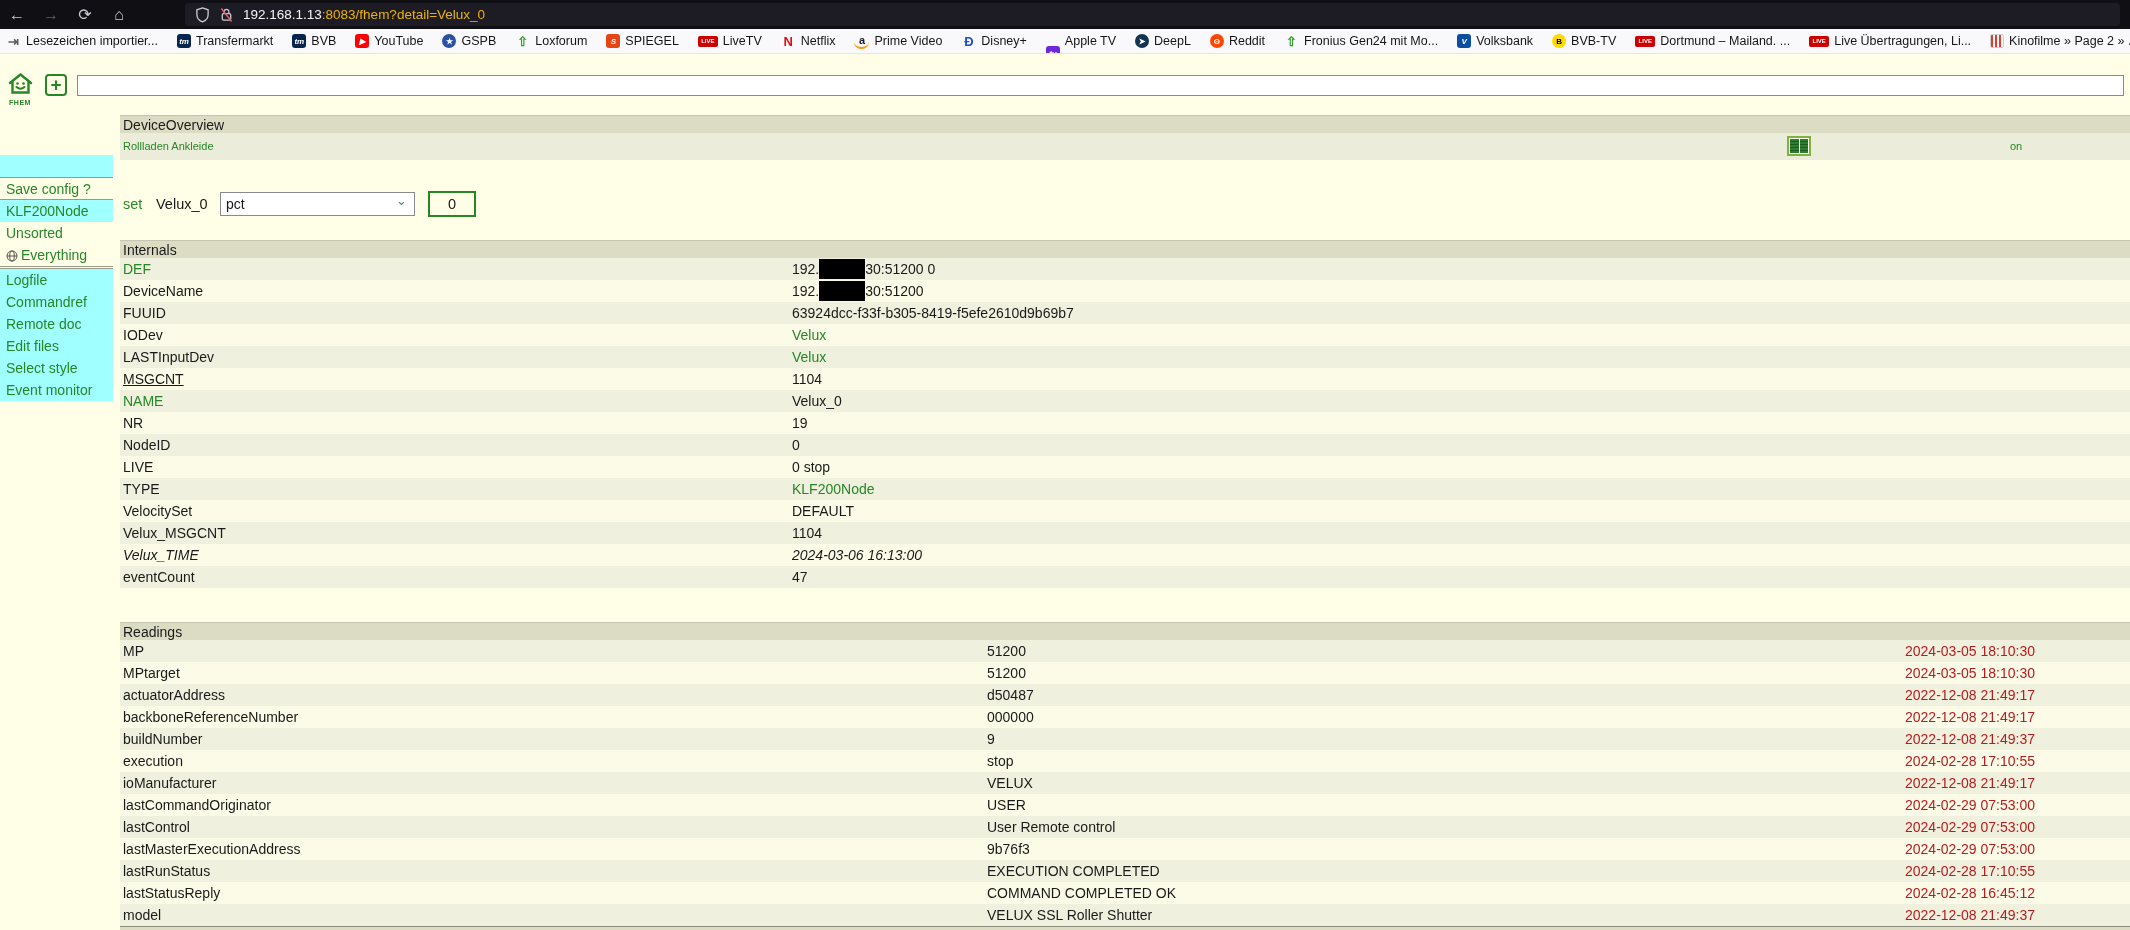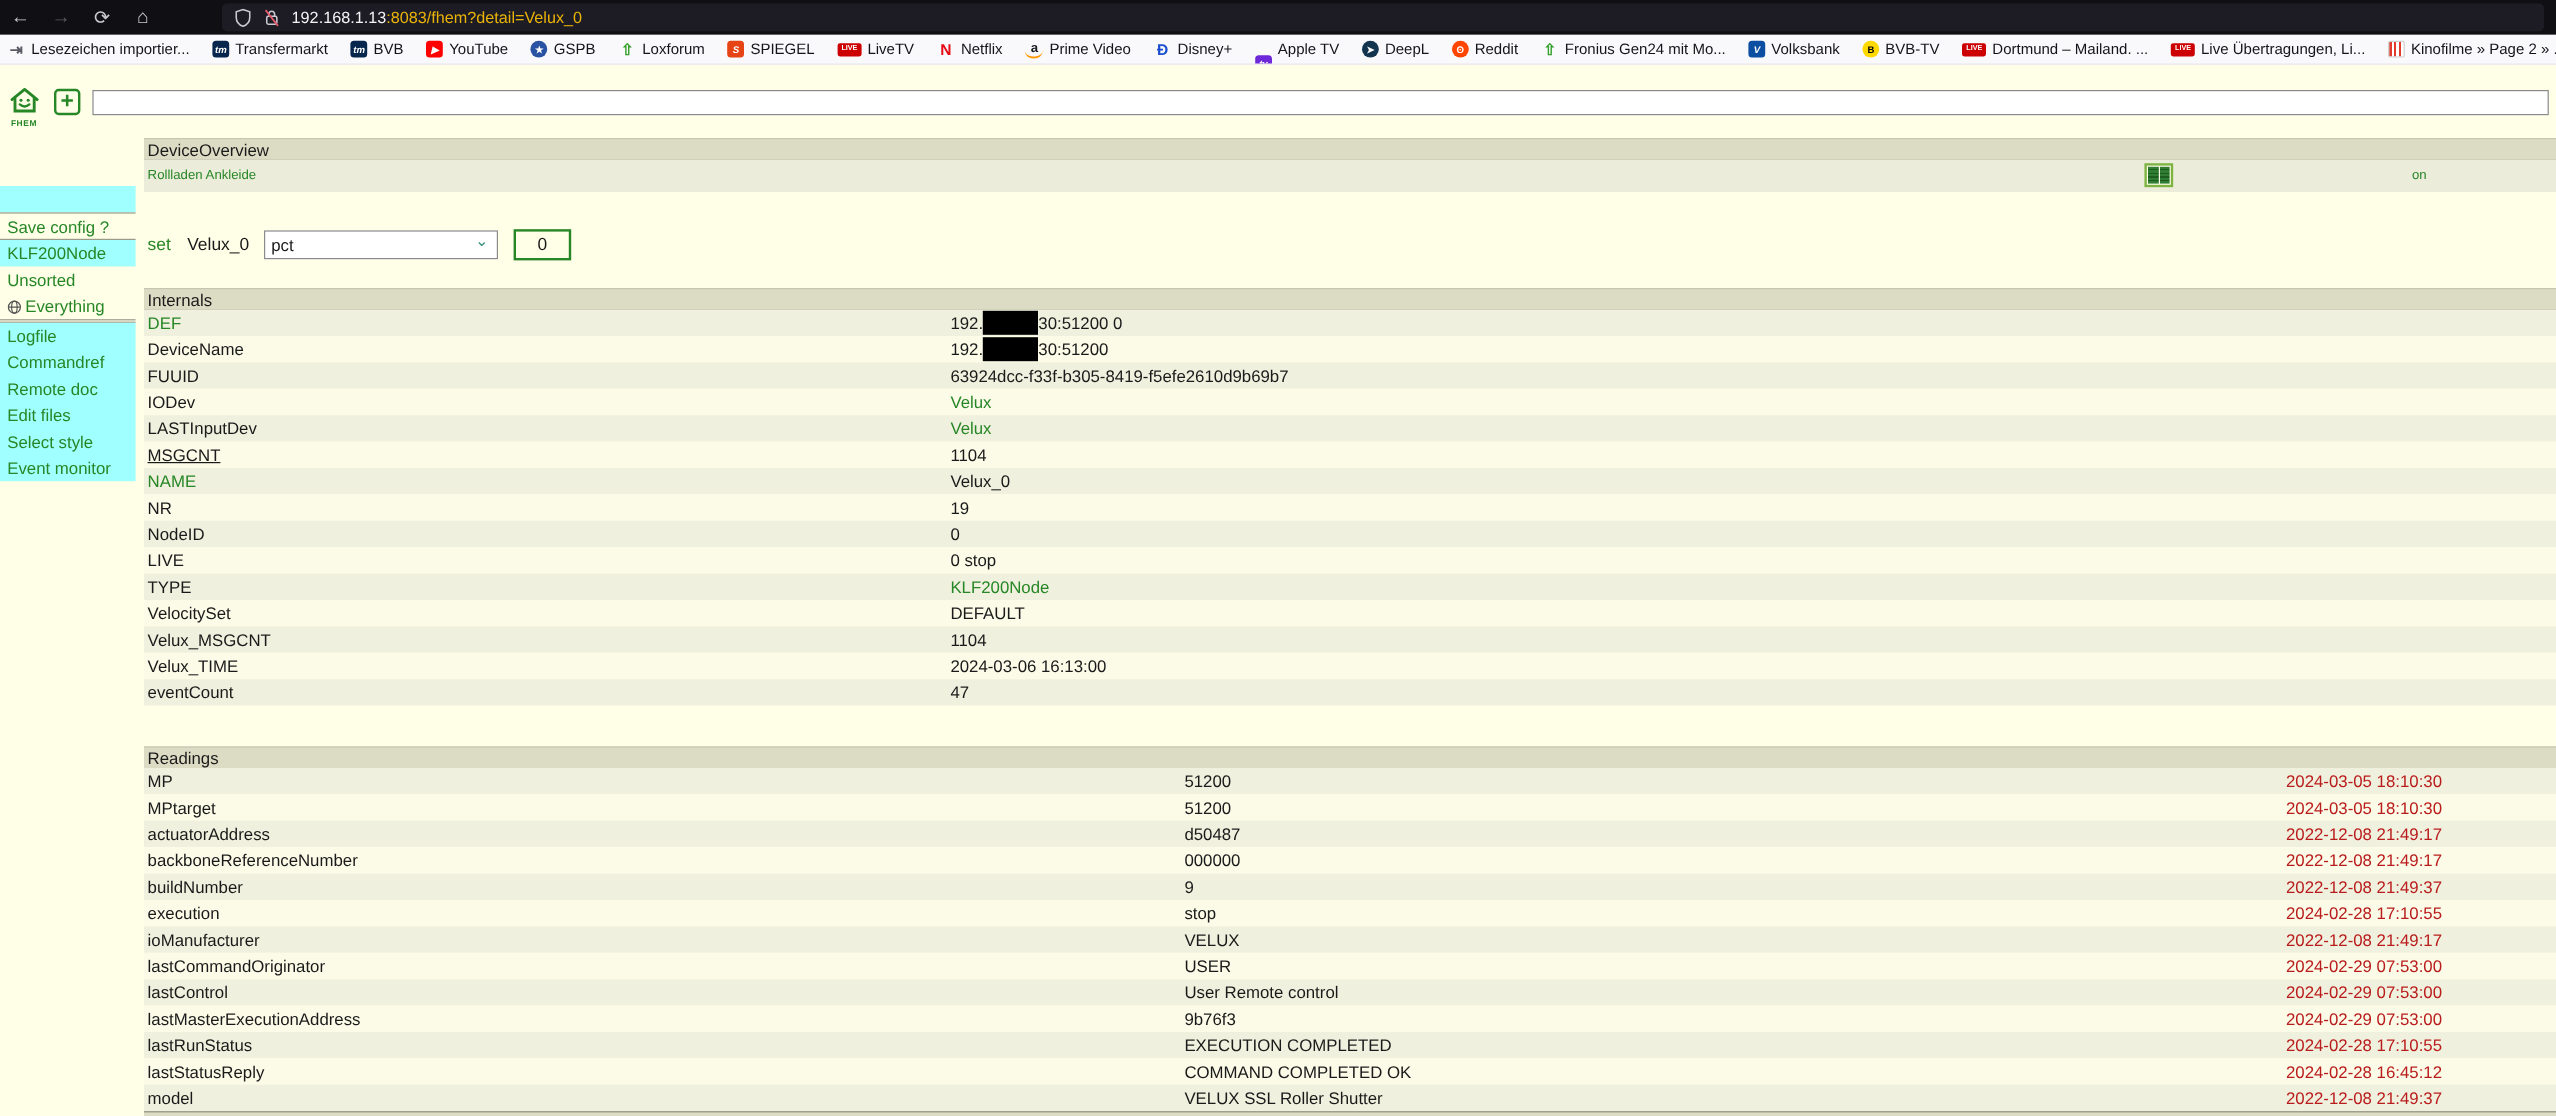--- a/index.html
+++ b/index.html
@@ -287,21 +287,21 @@
           <div class="row irow even" style="top: 270px;"><span class="key"><span>IODev</span></span><span class="val"><a href="#" class="green">Velux</a></span></div>
           <div class="row irow odd" style="top: 292px;"><span class="key"><span>LASTInputDev</span></span><span class="val"><a href="#" class="green">Velux</a></span></div>
           <div class="row irow even" style="top: 314px; text-decoration: underline;"><span class="key"><span>MSGCNT</span></span><span class="val"><span>1104</span></span></div>
           <div class="row irow odd" style="top: 336px;"><span class="key"><a href="#" class="green">NAME</a></span><span class="val"><span>Velux_0</span></span></div>
           <div class="row irow even" style="top: 358px;"><span class="key"><span>NR</span></span><span class="val"><span>19</span></span></div>
           <div class="row irow odd" style="top: 380px;"><span class="key"><span>NodeID</span></span><span class="val"><span>0</span></span></div>
           <div class="row irow even" style="top: 402px;"><span class="key"><span>LIVE</span></span><span class="val"><span>0 stop</span></span></div>
           <div class="row irow odd" style="top: 424px;"><span class="key"><span>TYPE</span></span><span class="val"><a href="#" class="green">KLF200Node</a></span></div>
           <div class="row irow even" style="top: 446px;"><span class="key"><span>VelocitySet</span></span><span class="val"><span>DEFAULT</span></span></div>
           <div class="row irow odd" style="top: 468px;"><span class="key"><span>Velux_MSGCNT</span></span><span class="val"><span>1104</span></span></div>
-          <div class="row irow even" style="top: 490px;"><span class="key"><span>Velux_TIME</span></span><span class="val"><span>2024-03-06 16:13:00</span></span></div>
+          <div class="row irow even" style="top: 490px; font-style: italic;"><span class="key"><span>Velux_TIME</span></span><span class="val"><span>2024-03-06 16:13:00</span></span></div>
           <div class="row irow odd" style="top: 512px;"><span class="key"><span>eventCount</span></span><span class="val"><span>47</span></span></div>
         </div>
 
       <div class="secthead" style="top:568px;">
         <span>Readings</span>
       </div>
       <div id="readings-rows">
           <div class="row rrow odd" style="top: 586px;"><span class="key">MP</span><span class="val">51200</span><span class="time">2024-03-05 18:10:30</span></div>
           <div class="row rrow even" style="top: 608px;"><span class="key">MPtarget</span><span class="val">51200</span><span class="time">2024-03-05 18:10:30</span></div>
           <div class="row rrow odd" style="top: 630px;"><span class="key">actuatorAddress</span><span class="val">d50487</span><span class="time">2022-12-08 21:49:17</span></div>

